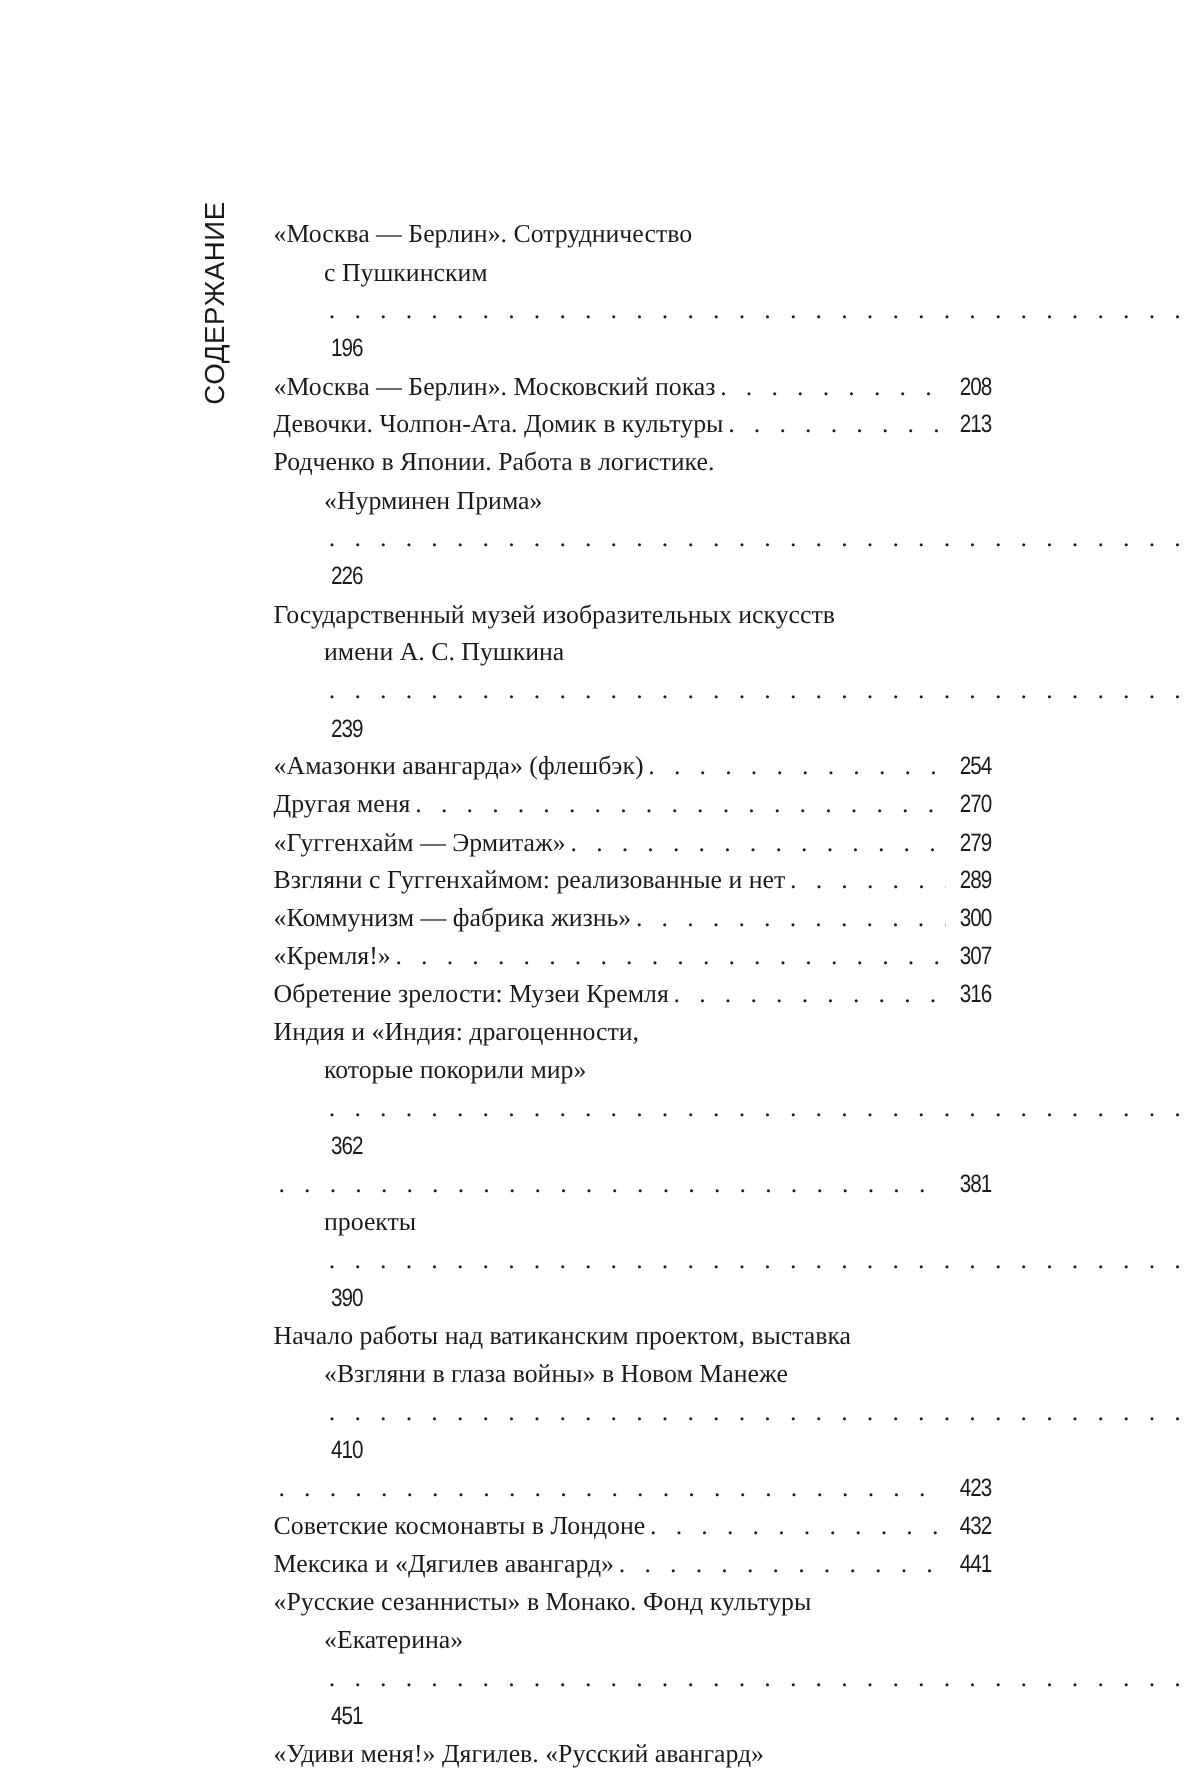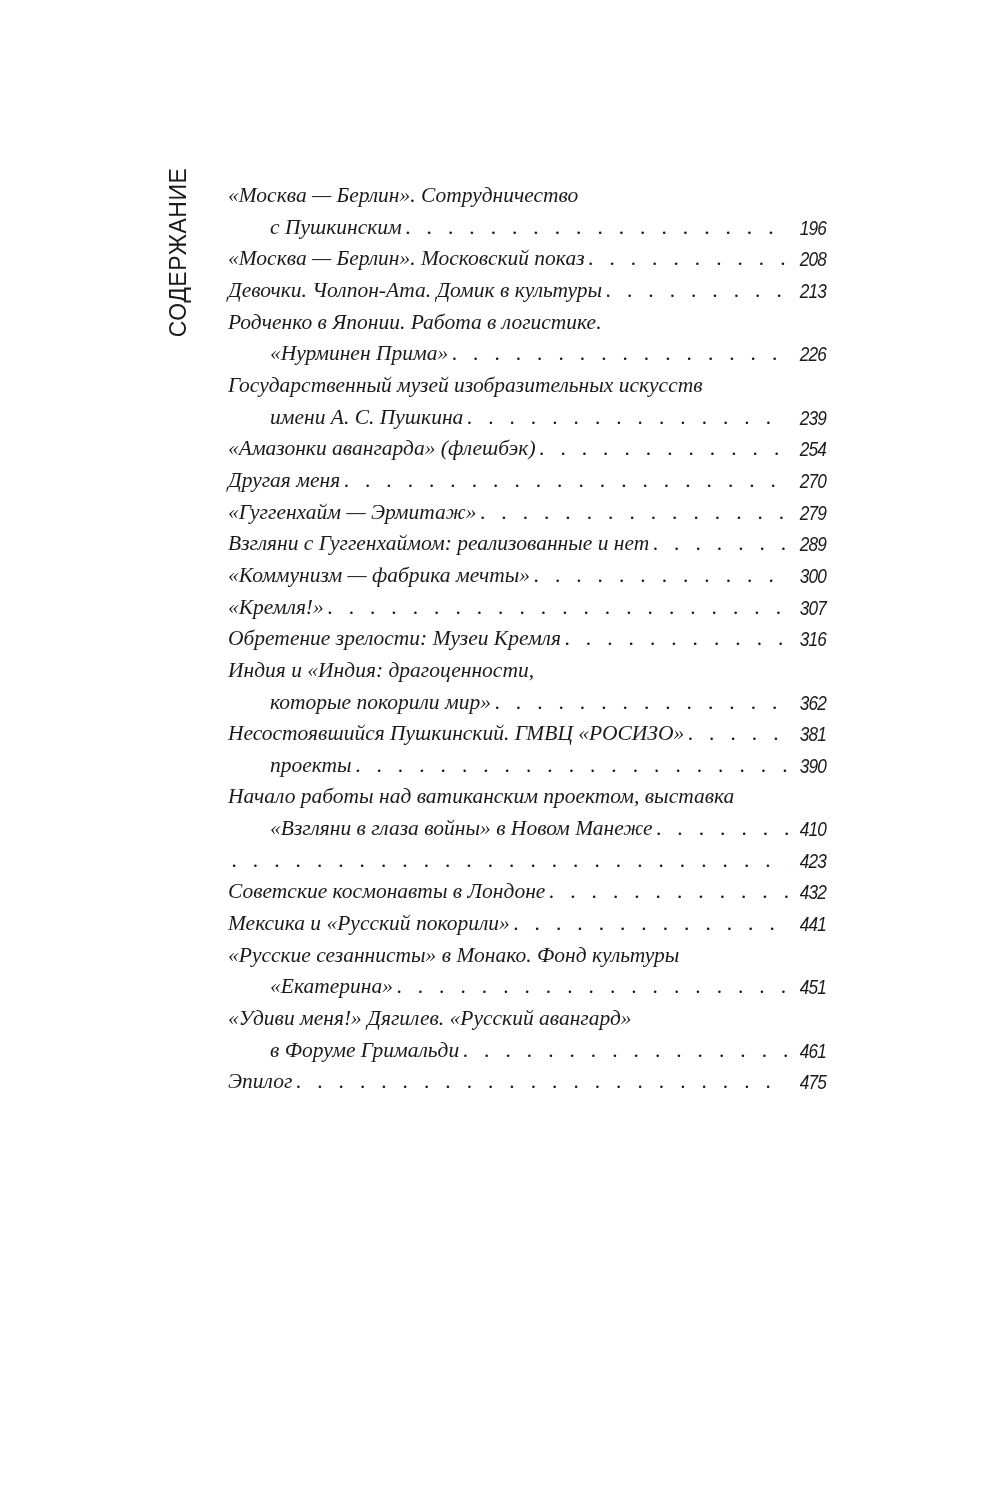--- a/index.html
+++ b/index.html
@@ -23,22 +23,22 @@
   }
   .toc {
     position: absolute;
     left: 228px; top: 180px;
     width: 598px;
     font-family: "Liberation Serif", serif;
     font-size: 21.5px;
     line-height: 31.66px;
   }
   .entry { margin: 0; }
-  .line { display: flex; align-items: flex-start; white-space: nowrap; font-style: italic; }
-  .line.indent { padding-left: 42px; }
+  .line { display: flex; align-items: flex-start; white-space: nowrap; }
+  .line.indent { padding-left: 42px; flex-direction: column; }
   .title-text { flex: 0 0 auto; }
   .leader {
     flex: 1 1 auto;
     overflow: hidden;
     margin: 0 6px 0 4px;
     letter-spacing: 5.3px;
     color: #1a1a1a;
   }
   .leader::before {
     content: ". . . . . . . . . . . . . . . . . . . . . . . . . . . . . . . . . . . . . . . . . . . . . . . . . . . . . . . . . . . . .";
@@ -129,21 +129,21 @@
     </div>
     <div class="entry">
       <div class="line">
         <span class="title-text">Взгляни с Гуггенхаймом: реализованные и нет</span>
         <span class="leader"></span>
         <span class="page">289</span>
       </div>
     </div>
     <div class="entry">
       <div class="line">
-        <span class="title-text">«Коммунизм — фабрика мечты»</span>
+        <span class="title-text">«Коммунизм — фабрика жизнь»</span>
         <span class="leader"></span>
         <span class="page">300</span>
       </div>
     </div>
     <div class="entry">
       <div class="line">
         <span class="title-text">«Кремля!»</span>
         <span class="leader"></span>
         <span class="page">307</span>
       </div>
@@ -160,21 +160,20 @@
         <span class="title-text">Индия и «Индия: драгоценности,</span>
       </div>
       <div class="line indent">
         <span class="title-text">которые покорили мир»</span>
         <span class="leader"></span>
         <span class="page">362</span>
       </div>
     </div>
     <div class="entry">
       <div class="line">
-        <span class="title-text">Несостоявшийся Пушкинский. ГМВЦ «РОСИЗО»</span>
         <span class="leader"></span>
         <span class="page">381</span>
       </div>
     </div>
     <div class="entry">
       <div class="line indent">
         <span class="title-text">проекты</span>
         <span class="leader"></span>
         <span class="page">390</span>
       </div>
@@ -197,21 +196,21 @@
     </div>
     <div class="entry">
       <div class="line">
         <span class="title-text">Советские космонавты в Лондоне</span>
         <span class="leader"></span>
         <span class="page">432</span>
       </div>
     </div>
     <div class="entry">
       <div class="line">
-        <span class="title-text">Мексика и «Русский покорили»</span>
+        <span class="title-text">Мексика и «Дягилев авангард»</span>
         <span class="leader"></span>
         <span class="page">441</span>
       </div>
     </div>
     <div class="entry">
       <div class="line">
         <span class="title-text">«Русские сезаннисты» в Монако. Фонд культуры</span>
       </div>
       <div class="line indent">
         <span class="title-text">«Екатерина»</span>

